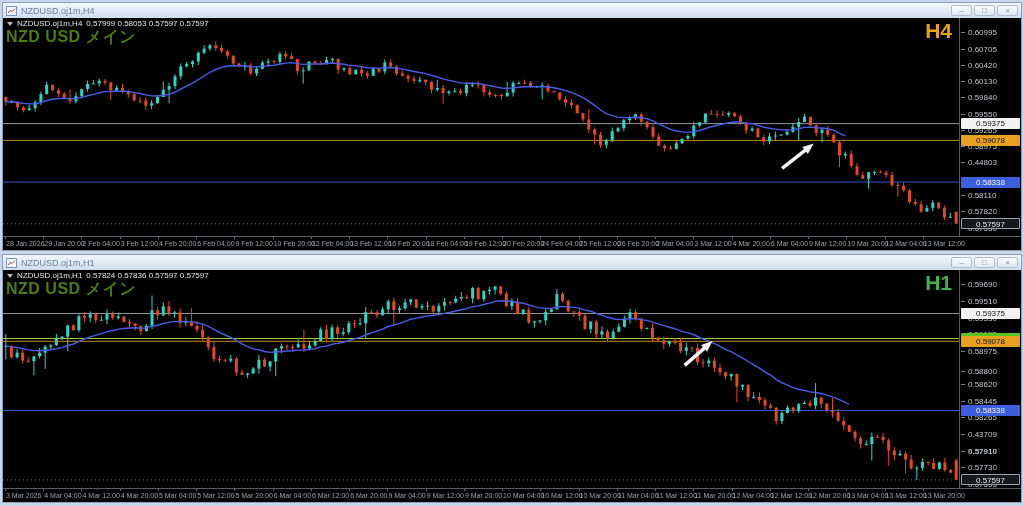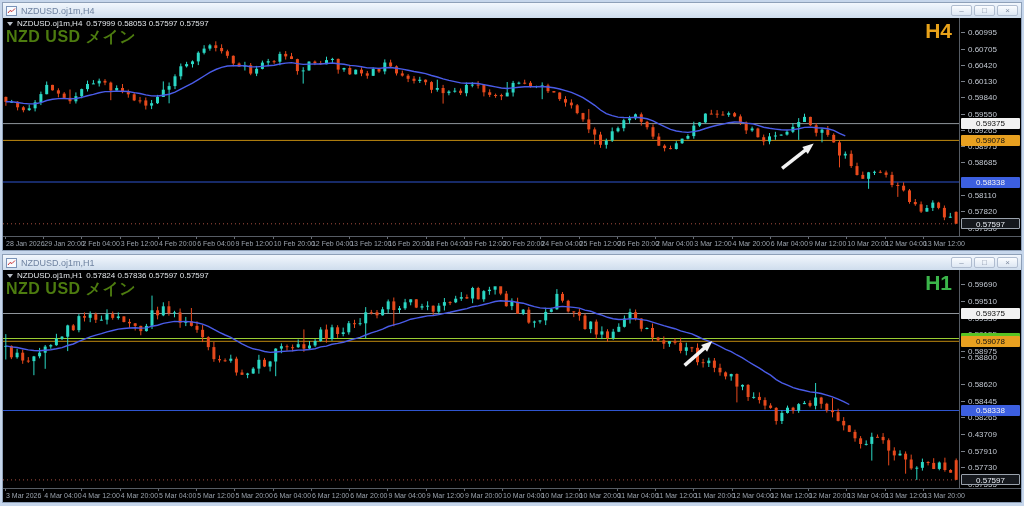--- a/index.html
+++ b/index.html
@@ -416,21 +416,21 @@
     </div>
     <div class="yaxis" id="yaxis0">
         <div class="ytick" style="top: 10.3643px;">0.60995</div>
         <div class="ytick" style="top: 26.7003px;">0.60705</div>
         <div class="ytick" style="top: 42.7545px;">0.60420</div>
         <div class="ytick" style="top: 59.0904px; text-align: center;">0.60130</div>
         <div class="ytick" style="top: 75.4264px;">0.59840</div>
         <div class="ytick" style="top: 91.7623px;">0.59550</div>
         <div class="ytick" style="top: 107.817px;">0.59265</div>
         <div class="ytick" style="top: 124.152px;">0.58975</div>
-        <div class="ytick" style="top: 140.488px;">0.58685</div>
+        <div class="ytick" style="top: 140.488px;">0.44803</div>
         <div class="ytick" style="top: 172.879px;">0.58110</div>
         <div class="ytick" style="top: 189.214px; text-align: center;">0.57820</div>
         <div class="ytick" style="top: 205.55px;">0.57530</div>
         <div class="pbox" style="top: 100.12px; background: rgb(242, 242, 242); color: rgb(16, 16, 16);">0.59375</div>
         <div class="pbox" style="top: 116.85px; background: rgb(232, 160, 32); color: rgb(16, 16, 16);">0.59078</div>
         <div class="pbox" style="top: 158.535px; background: rgb(60, 95, 224); color: rgb(242, 242, 242);">0.58338</div>
         <div class="pbox" style="top: 200.276px; background: rgb(21, 24, 29); color: rgb(232, 236, 242); border: 1px solid rgb(154, 162, 172);">0.57597</div>
       </div>
     <div class="xaxis" id="xaxis0">
         <div class="xmark" style="left: 2px;"></div>
@@ -867,26 +867,26 @@
       </div>
       <div class="watermark">NZD USD メイン</div>
       <div class="tf-badge" id="tf1" style="color: rgb(59, 181, 74);">H1</div>
     </div>
     <div class="yaxis" id="yaxis1">
         <div class="ytick" style="top: 10.0343px;">0.59690</div>
         <div class="ytick" style="top: 26.8755px;">0.59510</div>
         <div class="ytick" style="top: 43.7167px;">0.59330</div>
         <div class="ytick" style="top: 60.0901px;">0.59155</div>
         <div class="ytick" style="top: 76.9313px;">0.58975</div>
-        <div class="ytick" style="top: 83px;">0.58800</div>
+        <div class="ytick" style="top: 97px;">0.58800</div>
         <div class="ytick" style="top: 110.146px;">0.58620</div>
         <div class="ytick" style="top: 126.519px;">0.58445</div>
         <div class="ytick" style="top: 143.361px;">0.58265</div>
         <div class="ytick" style="top: 160.202px;">0.43709</div>
-        <div class="ytick" style="top: 176.575px;">0.57910</div>
+        <div class="ytick" style="top: 176.575px; font-weight: bold;">0.57910</div>
         <div class="ytick" style="top: 193.416px;">0.57730</div>
         <div class="ytick" style="top: 209.79px;">0.57555</div>
         <div class="pbox" style="top: 38.0064px; background: rgb(242, 242, 242); color: rgb(16, 16, 16);">0.59375</div>
         <div class="pbox" style="top: 62.9876px; background: rgb(88, 195, 34); color: rgb(16, 16, 16);">0.59108</div>
         <div class="pbox" style="top: 65.7944px; background: rgb(232, 160, 32); color: rgb(16, 16, 16);">0.59078</div>
         <div class="pbox" style="top: 135.03px; background: rgb(60, 95, 224); color: rgb(242, 242, 242);">0.58338</div>
         <div class="pbox" style="top: 204.36px; background: rgb(21, 24, 29); color: rgb(232, 236, 242); border: 1px solid rgb(154, 162, 172);">0.57597</div>
       </div>
     <div class="xaxis" id="xaxis1">
         <div class="xmark" style="left: 2px;"></div>

